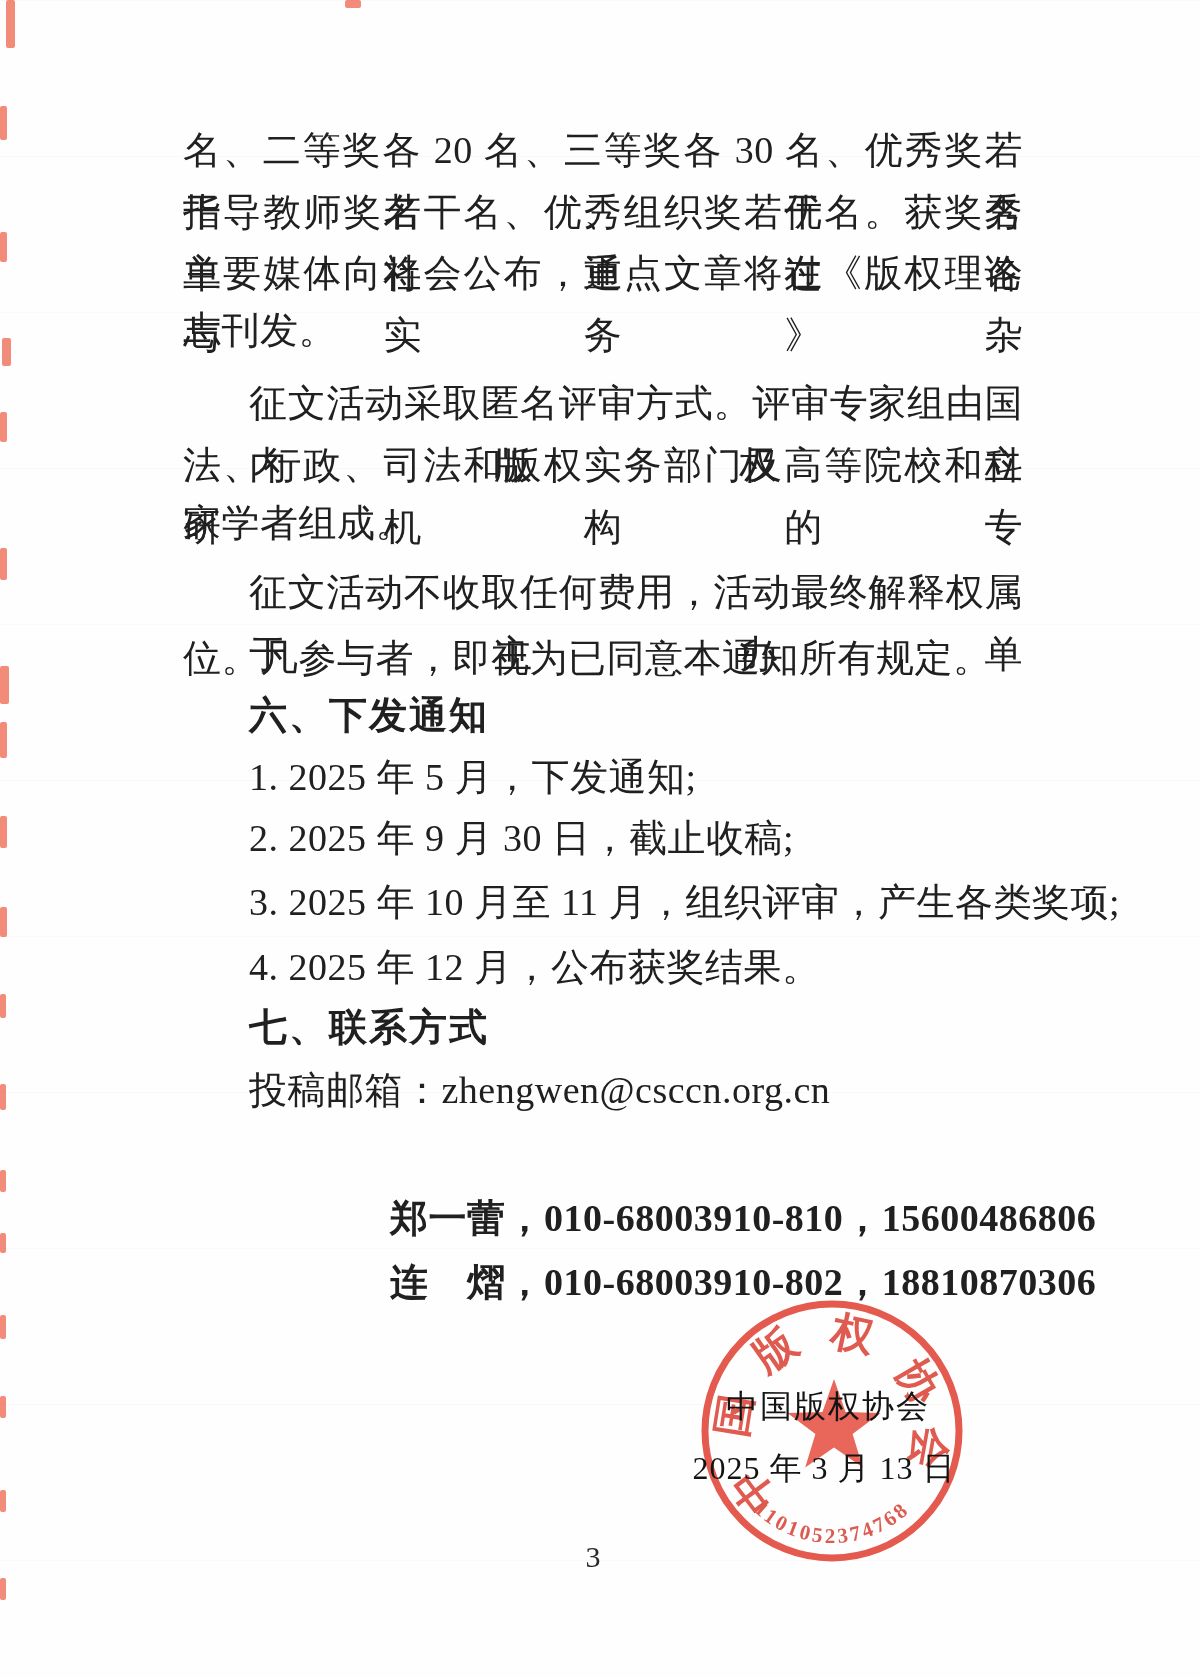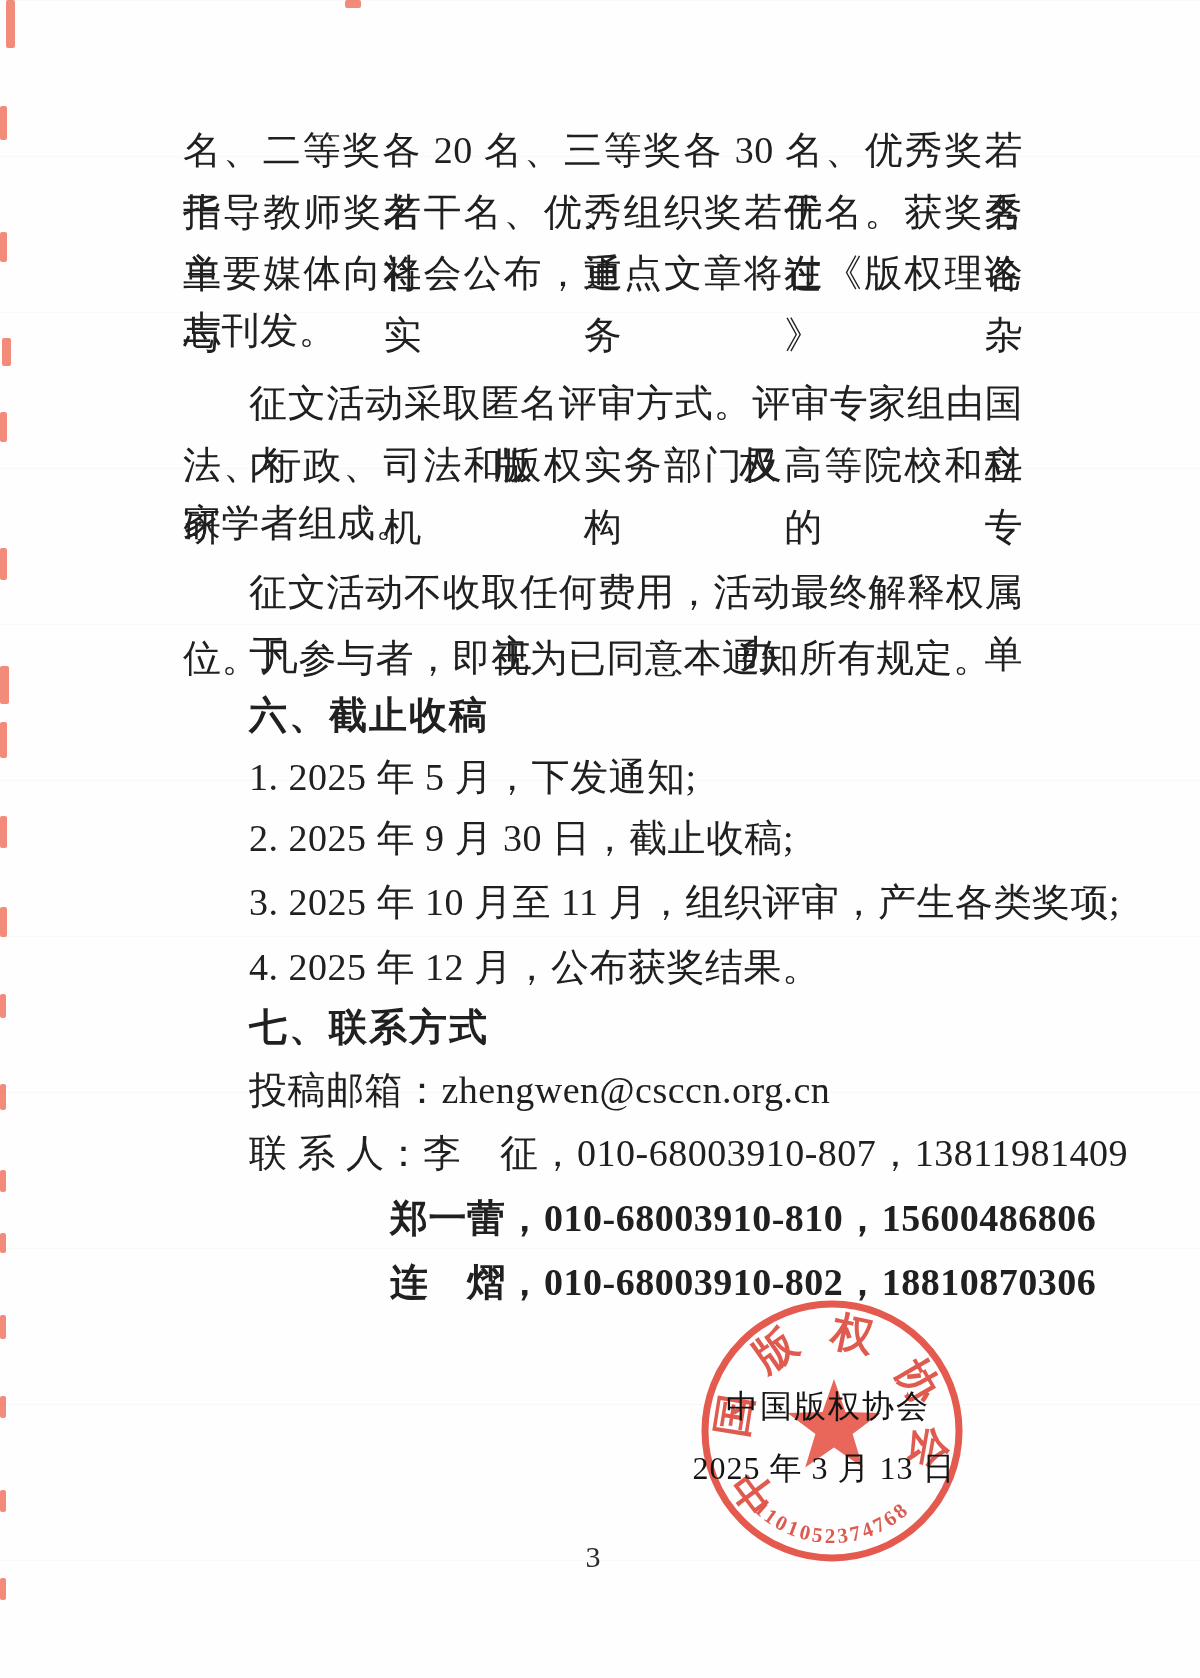--- a/index.html
+++ b/index.html
@@ -68,28 +68,27 @@
 
   <div class="ln just" style="top:119px">名、二等奖各 20 名、三等奖各 30 名、优秀奖若干名、优秀</div>
   <div class="ln just" style="top:181px">指导教师奖若干名、优秀组织奖若干名。获奖名单将通过各</div>
   <div class="ln just" style="top:242px">主要媒体向社会公布，重点文章将在《版权理论与实务》杂</div>
   <div class="ln" style="top:299px">志刊发。</div>
   <div class="ln ind just" style="top:372px">征文活动采取匿名评审方式。评审专家组由国内版权立</div>
   <div class="ln just" style="top:434px">法、行政、司法和版权实务部门及高等院校和科研机构的专</div>
   <div class="ln" style="top:492px">家学者组成。</div>
   <div class="ln" style="top:627px">位。凡参与者，即视为已同意本通知所有规定。</div>
   <div class="ln ind just" style="top:561px">征文活动不收取任何费用，活动最终解释权属于主办单</div>
-  <div class="ln ind hd" style="top:684px">六、截止收稿</div>
+  <div class="ln ind hd" style="top:684px">六、下发通知</div>
   <div class="ln ind" style="top:746px">1. 2025 年 5 月，下发通知;</div>
   <div class="ln ind" style="top:807px">2. 2025 年 9 月 30 日，截止收稿;</div>
   <div class="ln ind" style="top:871px">3. 2025 年 10 月至 11 月，组织评审，产生各类奖项;</div>
   <div class="ln ind" style="top:936px">4. 2025 年 12 月，公布获奖结果。</div>
   <div class="ln ind" style="top:1059px">投稿邮箱：zhengwen@csccn.org.cn</div>
   <div class="ln ind hd" style="top:996px">七、联系方式</div>
-  <div class="ln ind" style="top:1122px">联 系 人：李　征，010-68003910-807，13811981409</div>
   <div class="ln names" style="top:1187px">郑一蕾，010-68003910-810，15600486806</div>
   <div class="ln names" style="top:1251px">连　熠，010-68003910-802，18810870306</div>
 
   <svg class="seal" viewBox="0 0 274 274">
     <g opacity="0.9">
       <circle cx="137" cy="137" r="127" fill="none" stroke="#e2493c" stroke-width="7"></circle>
       <polygon fill="#e7564a" points="139,85 150.5,118.1 185.6,118.9 157.6,140.1 167.8,173.6 139,153.6 110.2,173.6 120.4,140.1 92.4,118.9 127.5,118.1"></polygon>
       <g fill="#dd4a3d">
         <text class="ring-ch" x="137" y="52" transform="rotate(-127 137 137)">中</text>
         <text class="ring-ch" x="137" y="52" transform="rotate(-81 137 137)">国</text>

